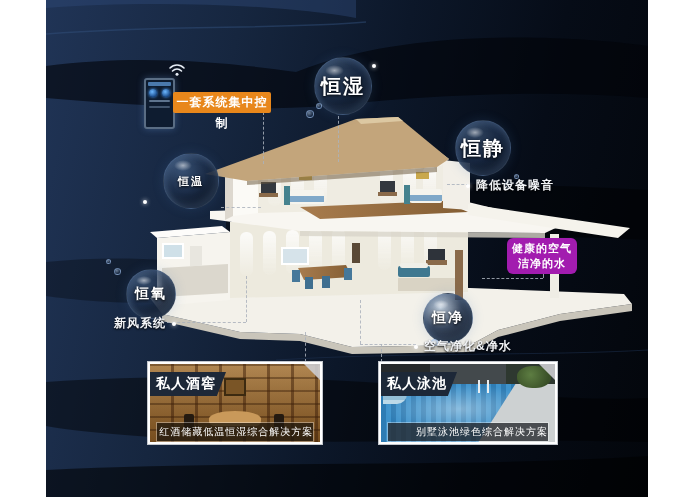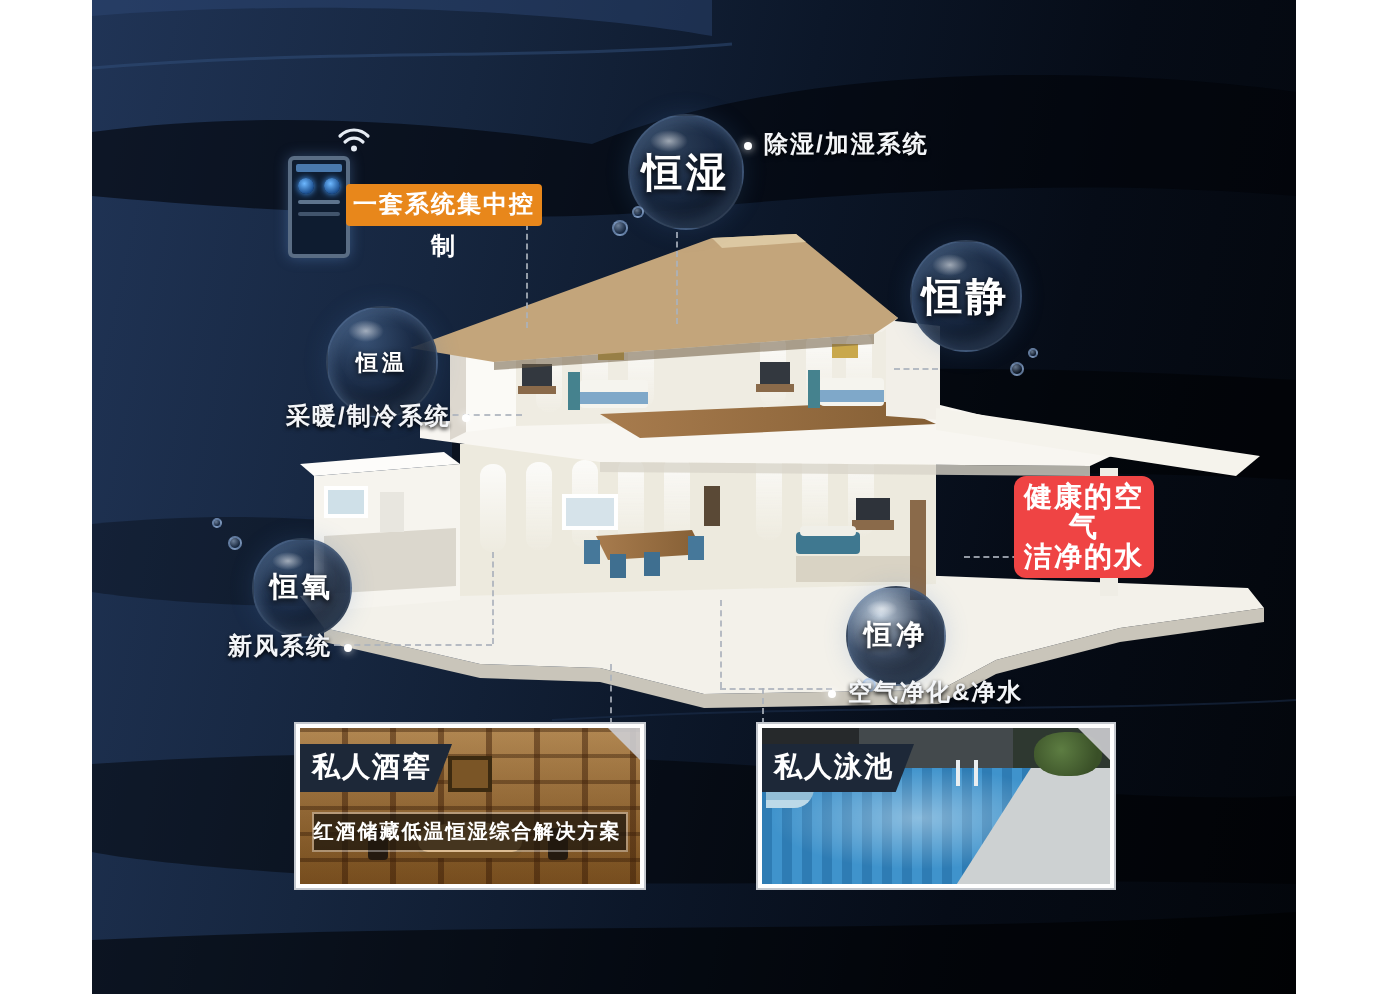--- a/index.html
+++ b/index.html
@@ -26,41 +26,41 @@
     background:radial-gradient(circle at 35% 30%, rgba(200,225,255,.5), rgba(40,70,110,.2) 70%);}
 
   
   .feat{position:absolute;display:flex;align-items:center;gap:6px;color:#f3f5f8;font-size:12px;
     font-weight:bold;letter-spacing:1px;text-shadow:0 1px 2px #000;white-space:nowrap;}
   .dot{width:4px;height:4px;border-radius:50%;background:#fff;box-shadow:0 0 4px rgba(255,255,255,.9);flex:0 0 auto;}
 
   
   .ctrl-label{position:absolute;left:173px;top:92px;width:98px;height:21px;background:#e8871b;color:#fff;
     font-size:12px;font-weight:bold;letter-spacing:1px;text-align:center;line-height:21px;border-radius:2px;}
-  .benefit{position:absolute;left:507px;top:238px;width:70px;background:#ef4444;color:#fff;border-radius:6px;
-    font-size:14px;font-weight:bold;text-align:center;line-height:15px;padding:3px 0;letter-spacing:1px;}
+  .benefit{position:absolute;left:507px;top:238px;width:70px;background:#a21caf;color:#fff;border-radius:6px;
+    font-size:11px;font-weight:bold;text-align:center;line-height:15px;padding:3px 0;letter-spacing:1px;}
 
   
   .phone{position:absolute;left:144px;top:78px;width:27px;height:47px;background:#0e1c30;
     border:2px solid #5a6d84;border-radius:3px;box-shadow:0 0 7px rgba(110,160,230,.35);}
   .phone .ph-head{height:4px;margin:2px 2px 1px 2px;background:#4a79ad;border-radius:1px;}
   .phone .ph-dials{display:flex;justify-content:space-around;margin-top:3px;}
   .phone .dial{width:8px;height:8px;border-radius:50%;
     background:radial-gradient(circle at 40% 35%, #6db8ff, #1c4f8f 70%);box-shadow:0 0 3px #4aa0ff;}
   .phone .ph-row{height:2px;margin:3px 3px 0 3px;background:rgba(160,190,220,.55);border-radius:1px;}
   .phone .ph-row.short{margin-top:4px;background:rgba(160,190,220,.35);}
   .wifi{position:absolute;left:168px;top:63px;}
 
   
   .card{position:absolute;background:#fff;padding:2px;outline:1px solid #c4c8ce;}
   .card .img{position:relative;overflow:hidden;width:100%;height:100%;}
   .badge{position:absolute;left:0;top:8px;background:#1d2838;color:#fff;font-size:14px;font-weight:bold;
     letter-spacing:1px;padding:3px 10px 3px 6px;clip-path:polygon(0 0,100% 0,88% 100%,0 100%);z-index:3;}
-  .caption{position:absolute;left:4%;right:4%;bottom:17px;background:rgba(32,24,14,.78);color:#fff;
-    font-size:10px;font-weight:bold;text-align:left;padding:2px 0;letter-spacing:1px;
+  .caption{position:absolute;left:4%;right:4%;bottom:1px;background:rgba(32,24,14,.78);color:#fff;
+    font-size:10px;font-weight:normal;text-align:right;padding:2px 0;letter-spacing:1px;
     box-shadow:0 0 0 1px rgba(255,255,255,.35);z-index:3;white-space:nowrap;}
   .card.pool .caption{background:rgba(40,42,48,.8);}
   .ribbon{position:absolute;right:0;top:0;width:0;height:0;border-top:16px solid rgba(205,205,210,.9);
     border-left:16px solid transparent;z-index:3;}
 
   
   .img.wine{background:
     linear-gradient(rgba(30,10,0,.15), rgba(30,10,0,.32)),
     repeating-linear-gradient(90deg, rgba(70,36,10,0) 0 21px, rgba(70,36,10,.5) 21px 24px),
     repeating-linear-gradient(0deg, rgba(55,28,6,0) 0 11px, rgba(55,28,6,.4) 11px 13px),
@@ -263,24 +263,26 @@
   <div class="minibubble" style="left:306px;top:110px;width:6px;height:6px;"></div>
   <div class="minibubble" style="left:316px;top:103px;width:4px;height:4px;"></div>
   <div class="minibubble" style="left:505px;top:181px;width:5px;height:5px;"></div>
   <div class="minibubble" style="left:514px;top:174px;width:3px;height:3px;"></div>
   <div class="minibubble" style="left:114px;top:268px;width:5px;height:5px;"></div>
   <div class="minibubble" style="left:106px;top:259px;width:3px;height:3px;"></div>
   <div class="minibubble" style="left:431px;top:339px;width:5px;height:5px;"></div>
 
   <div class="feat" style="left:372px;top:64px;">
     <span class="dot"></span>
-    <span>除湿/加湿系统</span>
+  </div>
+  <div class="feat" style="left:466px;top:177px;">
+    <span class="dot"></span>
+    <span>降低设备噪音</span>
   </div>
   <div class="feat" style="left:143px;top:200px;">
-    <span>采暖/制冷系统</span>
     <span class="dot"></span>
   </div>
   <div class="feat" style="left:114px;top:315px;">
     <span>新风系统</span>
     <span class="dot"></span>
   </div>
   <div class="feat" style="left:414px;top:338px;">
     <span class="dot"></span>
     <span>空气净化&amp;净水</span>
   </div>
@@ -305,15 +307,16 @@
   <div class="card pool" style="left:379px;top:362px;width:174px;height:78px;">
     <div class="img">
       <div class="pool-deck"></div>
       <div class="pool-water"></div>
       <div class="pool-top"></div>
       <div class="pool-bush"></div>
       <div class="pool-steps"></div>
       <div class="pool-ladder"></div>
       <div class="ribbon"></div>
       <div class="badge">私人泳池</div>
+      <div class="caption">别墅泳池绿色综合解决方案</div>
     </div>
   </div>
 </div>
 
 </body></html>

